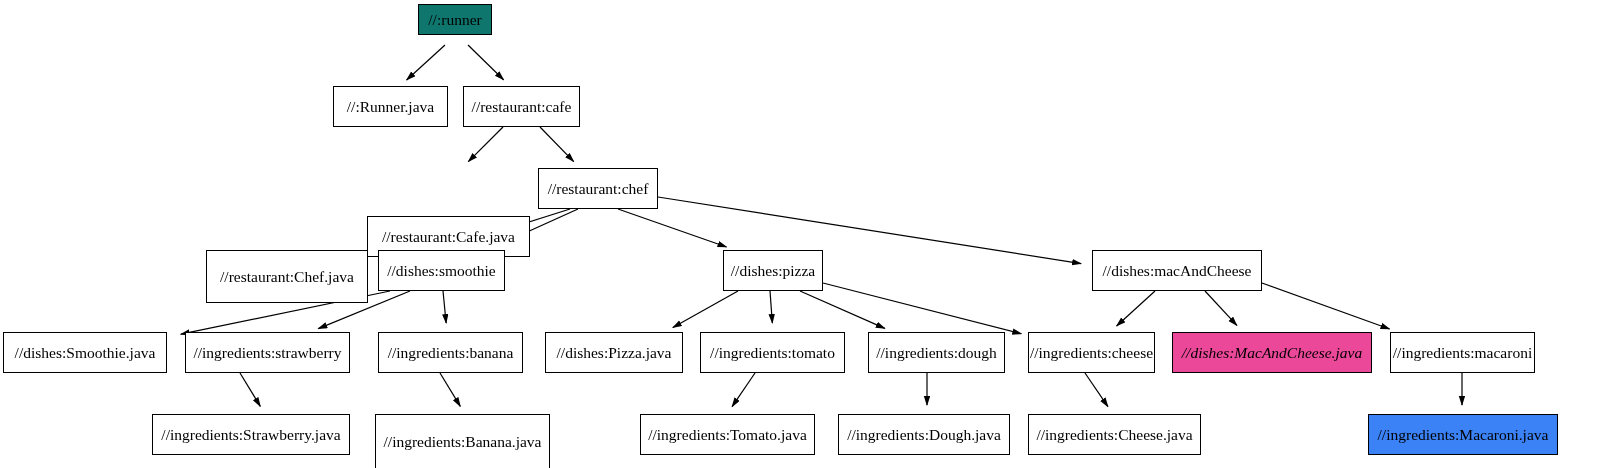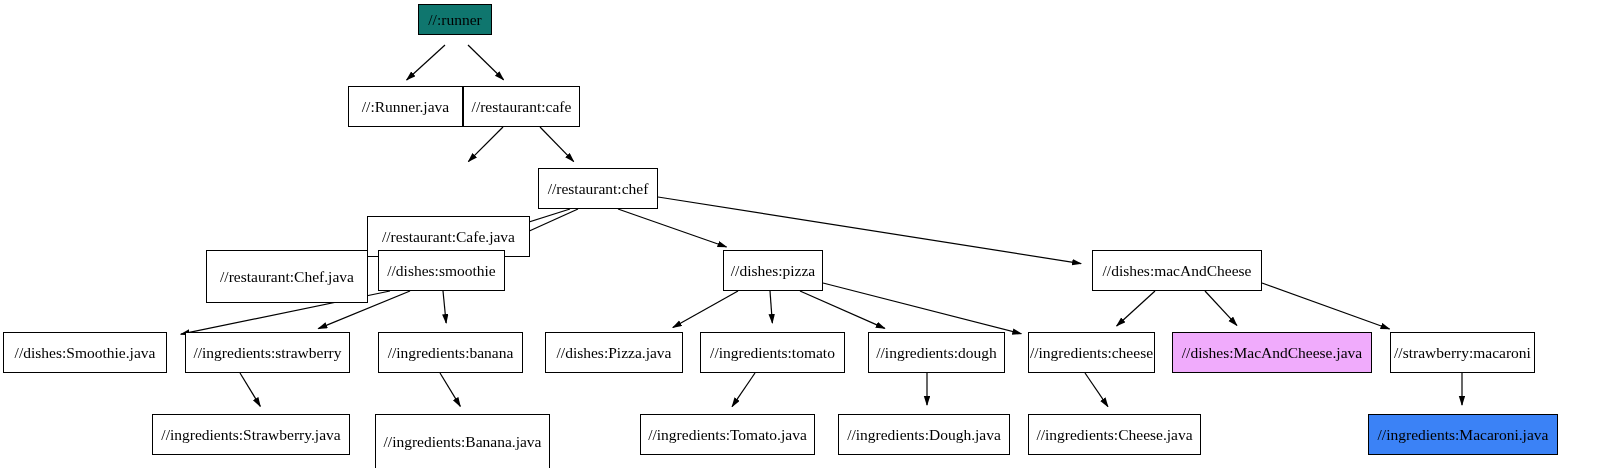--- a/index.html
+++ b/index.html
@@ -70,21 +70,21 @@
         <path d="M755,373 L732.0756548154178,406.5677911631382" stroke="#000000" stroke-width="1.2" fill="none" marker-end="url(#arrow)"></path>
         <path d="M927,373 L927,405" stroke="#000000" stroke-width="1.2" fill="none" marker-end="url(#arrow)"></path>
         <path d="M1085,373 L1107.9243451845823,406.5677911631382" stroke="#000000" stroke-width="1.2" fill="none" marker-end="url(#arrow)"></path>
         <path d="M1462,373 L1462,405" stroke="#000000" stroke-width="1.2" fill="none" marker-end="url(#arrow)"></path>
       </g>
   </svg>
   <div id="nodes-layer">
       <div class="node" style="left: 418px; top: 4px; width: 74px; height: 31px; border-color: rgb(0, 0, 0); background: #0f766e;">
         <span class="node-label">//:runner</span>
       </div>
-      <div class="node" style="left: 348px; top: 86px; width: 115px; height: 41px; border-color: rgb(0, 0, 0); background: rgb(255, 255, 255);">
+      <div class="node" style="left: 333px; top: 86px; width: 115px; height: 41px; border-color: rgb(0, 0, 0); background: rgb(255, 255, 255);">
         <span class="node-label">//:Runner.java</span>
       </div>
       <div class="node" style="left: 463px; top: 86px; width: 117px; height: 41px; border-color: rgb(0, 0, 0); background: rgb(255, 255, 255);">
         <span class="node-label">//restaurant:cafe</span>
       </div>
       <div class="node" style="left: 367px; top: 168px; width: 163px; height: 41px; border-color: rgb(0, 0, 0); background: rgb(255, 255, 255); margin-top: 48px;">
         <span class="node-label">//restaurant:Cafe.java</span>
       </div>
       <div class="node" style="left: 538px; top: 168px; width: 120px; height: 41px; border-color: rgb(0, 0, 0); background: rgb(255, 255, 255);">
         <span class="node-label">//restaurant:chef</span>
@@ -115,25 +115,25 @@
       </div>
       <div class="node" style="left: 700px; top: 332px; width: 145px; height: 41px; border-color: rgb(0, 0, 0); background: rgb(255, 255, 255);">
         <span class="node-label">//ingredients:tomato</span>
       </div>
       <div class="node" style="left: 868px; top: 332px; width: 137px; height: 41px; border-color: rgb(0, 0, 0); background: rgb(255, 255, 255); align-items: center;">
         <span class="node-label">//ingredients:dough</span>
       </div>
       <div class="node" style="left: 1028px; top: 332px; width: 127px; height: 41px; border-color: rgb(0, 0, 0); background: rgb(255, 255, 255);">
         <span class="node-label">//ingredients:cheese</span>
       </div>
-      <div class="node" style="left: 1172px; top: 332px; width: 200px; height: 41px; border-color: rgb(0, 0, 0); background: #f0abfc;">
+      <div class="node" style="left: 1172px; top: 332px; width: 200px; height: 41px; border-color: rgb(0, 0, 0); background: #ec4899; font-style: italic;">
         <span class="node-label">//dishes:MacAndCheese.java</span>
       </div>
       <div class="node" style="left: 1390px; top: 332px; width: 145px; height: 41px; border-color: rgb(0, 0, 0); background: rgb(255, 255, 255);">
-        <span class="node-label">//strawberry:macaroni</span>
+        <span class="node-label">//ingredients:macaroni</span>
       </div>
       <div class="node" style="left: 152px; top: 414px; width: 198px; height: 41px; border-color: rgb(0, 0, 0); background: rgb(255, 255, 255);">
         <span class="node-label">//ingredients:Strawberry.java</span>
       </div>
       <div class="node" style="left: 375px; top: 414px; width: 175px; height: 56px; border-color: rgb(0, 0, 0); background: rgb(255, 255, 255);">
         <span class="node-label">//ingredients:Banana.java</span>
       </div>
       <div class="node" style="left: 640px; top: 414px; width: 175px; height: 41px; border-color: rgb(0, 0, 0); background: rgb(255, 255, 255);">
         <span class="node-label">//ingredients:Tomato.java</span>
       </div>

